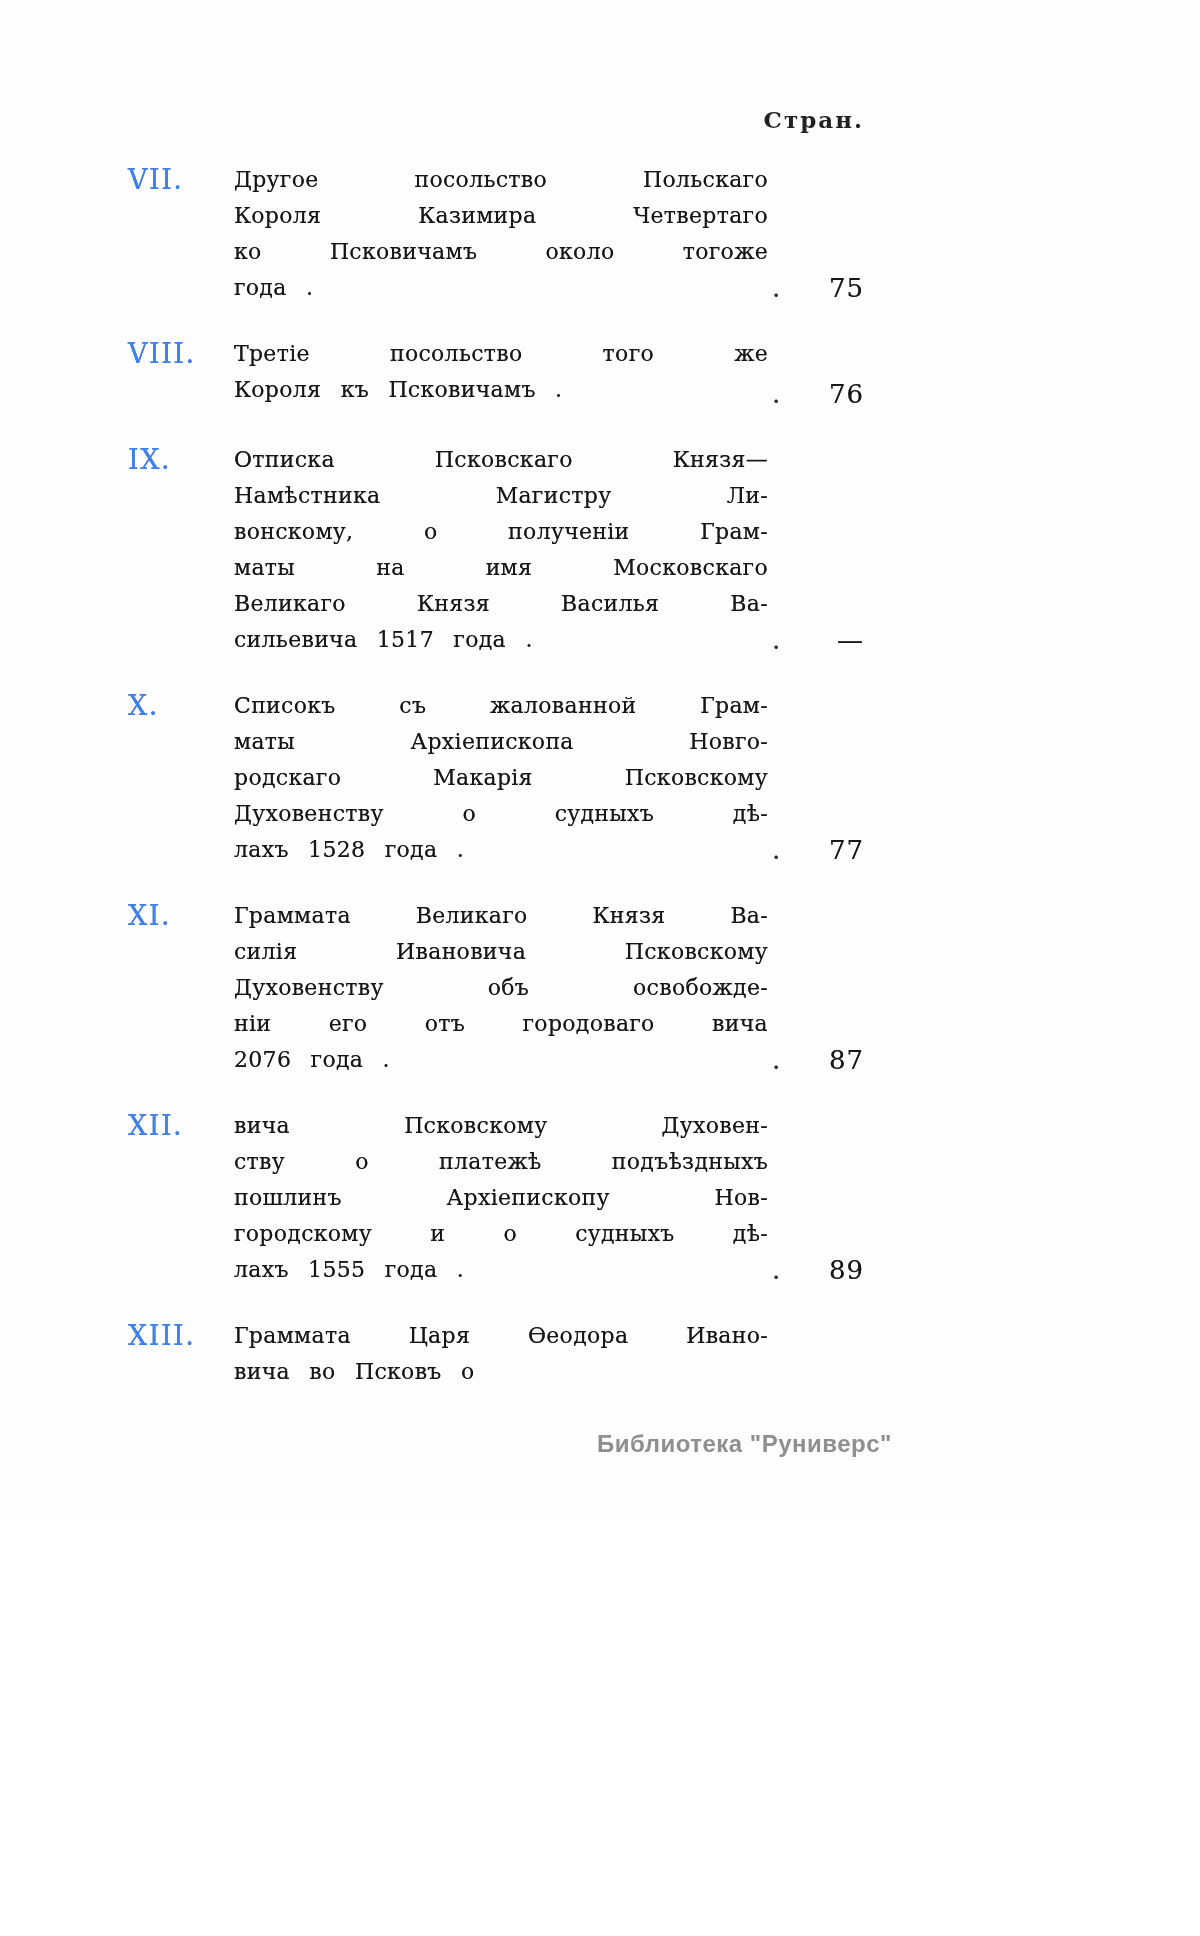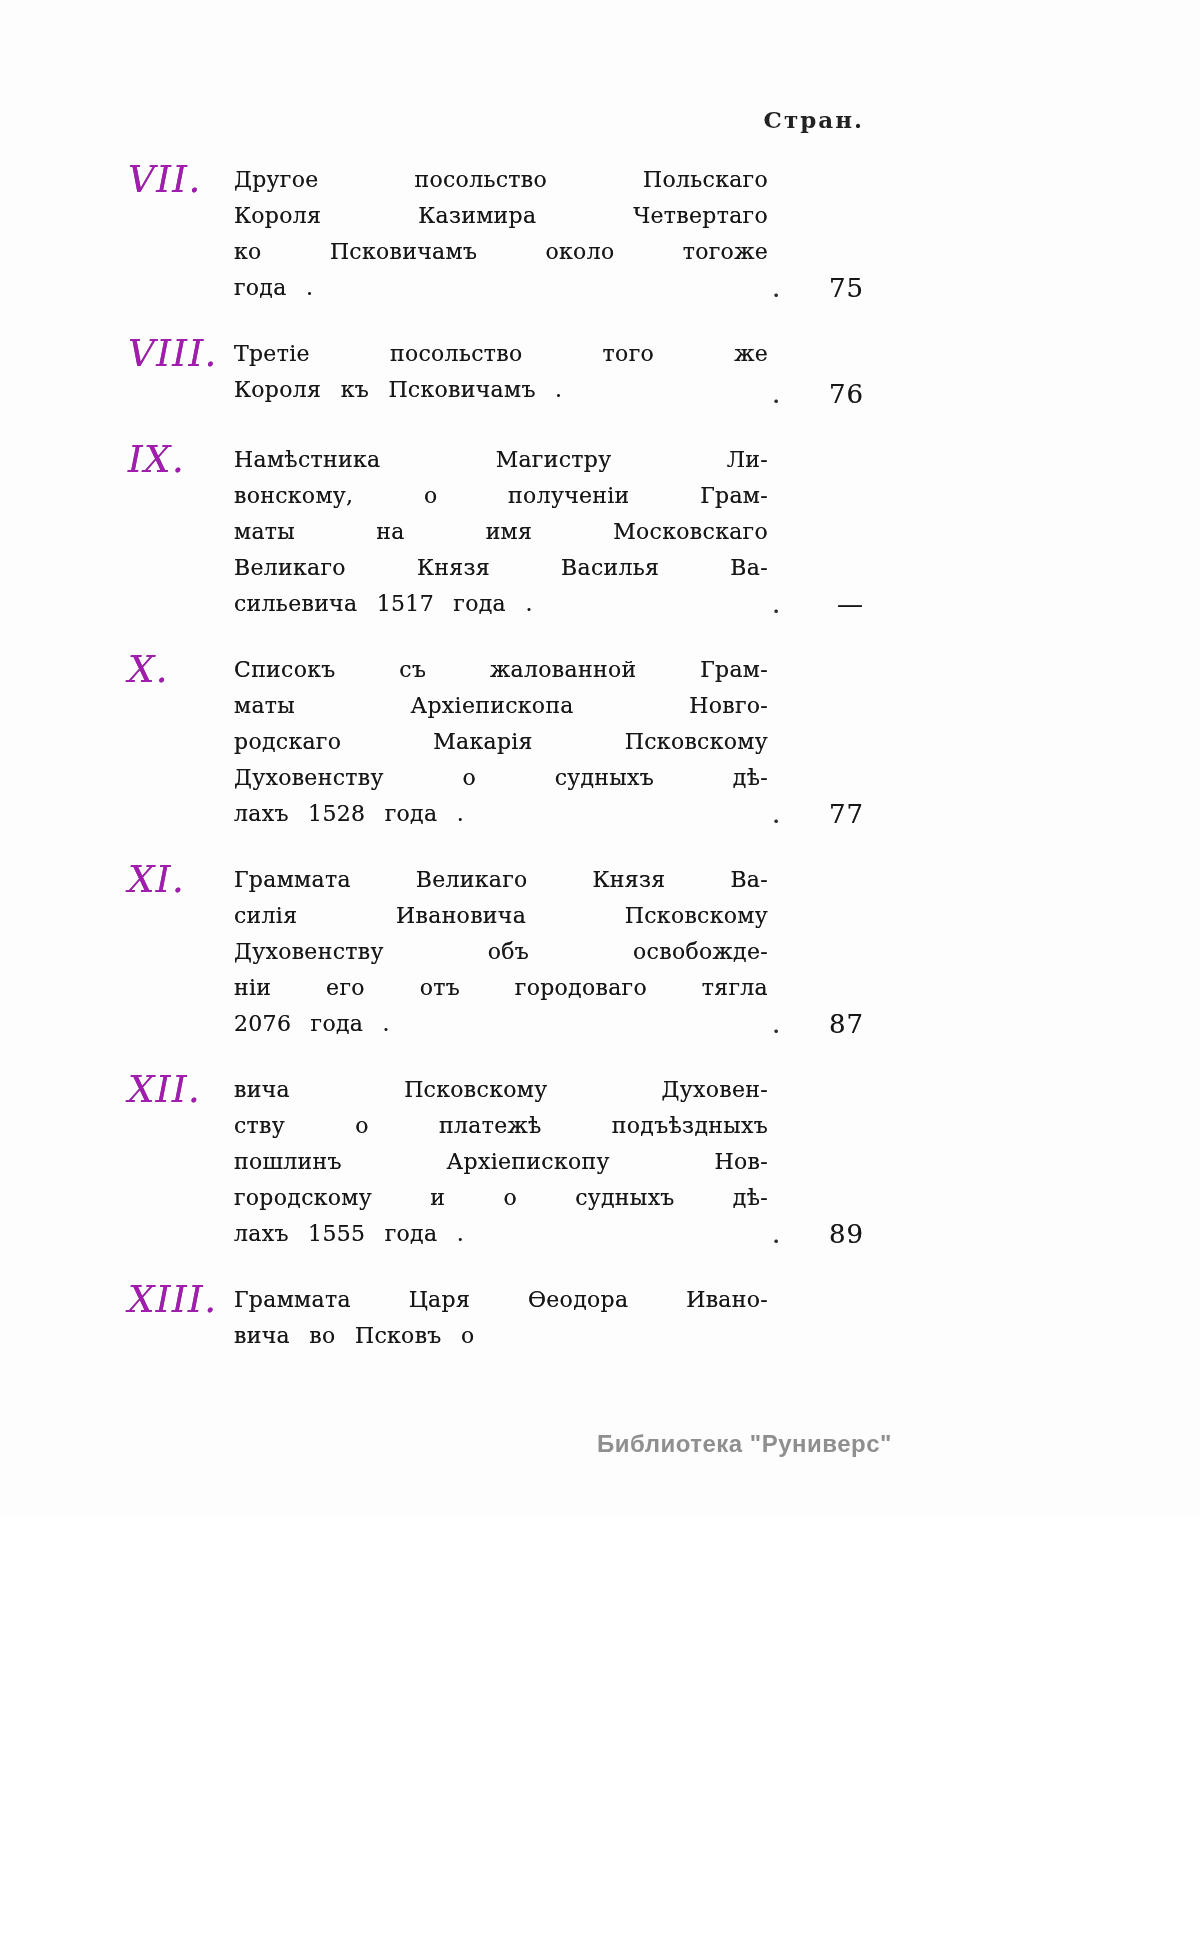--- a/index.html
+++ b/index.html
@@ -35,26 +35,25 @@
   }
   .toc { }
   .entry {
     display: flex;
     align-items: stretch;
     margin-bottom: 30px;
   }
   .numeral {
     width: 106px;
     flex-shrink: 0;
-    font-size: 37px;
+    font-size: 27px;
     line-height: 36px;
     letter-spacing: 1.5px;
-    color: #a21caf;
+    color: #3b82f6;
     text-shadow: 0 0 0.6px rgba(20,20,20,0.65);
-    font-style: italic;
   }
   .body {
     width: 534px;
     flex-shrink: 0;
   }
   .line {
     font-size: 22px;
     line-height: 36px;
     letter-spacing: 0.3px;
     word-spacing: 0.3em;
@@ -133,20 +132,21 @@
           </div>
     <div class="pagecell">
       <span class="leader">.</span>
       <span class="pagenum">76</span>
     </div>
   </div>
 
   <div class="entry">
     <div class="numeral">IX.</div>
     <div class="body">
+            <div class="line fill"><span>Отписка Псковскаго Князя—</span></div>
             <div class="line fill"><span>Намѣстника Магистру Ли-</span></div>
             <div class="line fill"><span>вонскому, о полученіи Грам-</span></div>
             <div class="line fill"><span>маты на имя Московскаго</span></div>
             <div class="line fill"><span>Великаго Князя </span><span class="it">Василья Ва-</span></div>
             <div class="line last"><span class="it">сильевича</span><span> 1517 года .</span></div>
           </div>
     <div class="pagecell">
       <span class="leader">.</span>
       <span class="pagenum">—</span>
     </div>
@@ -166,21 +166,21 @@
       <span class="pagenum">77</span>
     </div>
   </div>
 
   <div class="entry">
     <div class="numeral">XI.</div>
     <div class="body">
             <div class="line fill"><span>Граммата Великаго Князя </span><span class="it">Ва-</span></div>
             <div class="line fill"><span class="it">силія Ивановича</span><span> Псковскому</span></div>
             <div class="line fill"><span>Духовенству объ освобожде-</span></div>
-            <div class="line fill"><span>ніи его отъ городоваго тягла</span></div>
+            <div class="line fill"><span>ніи его отъ городоваго вича</span></div>
             <div class="line last"><span>2076 года .</span></div>
           </div>
     <div class="pagecell">
       <span class="leader">.</span>
       <span class="pagenum">87</span>
     </div>
   </div>
 
   <div class="entry">
     <div class="numeral">XII.</div>

